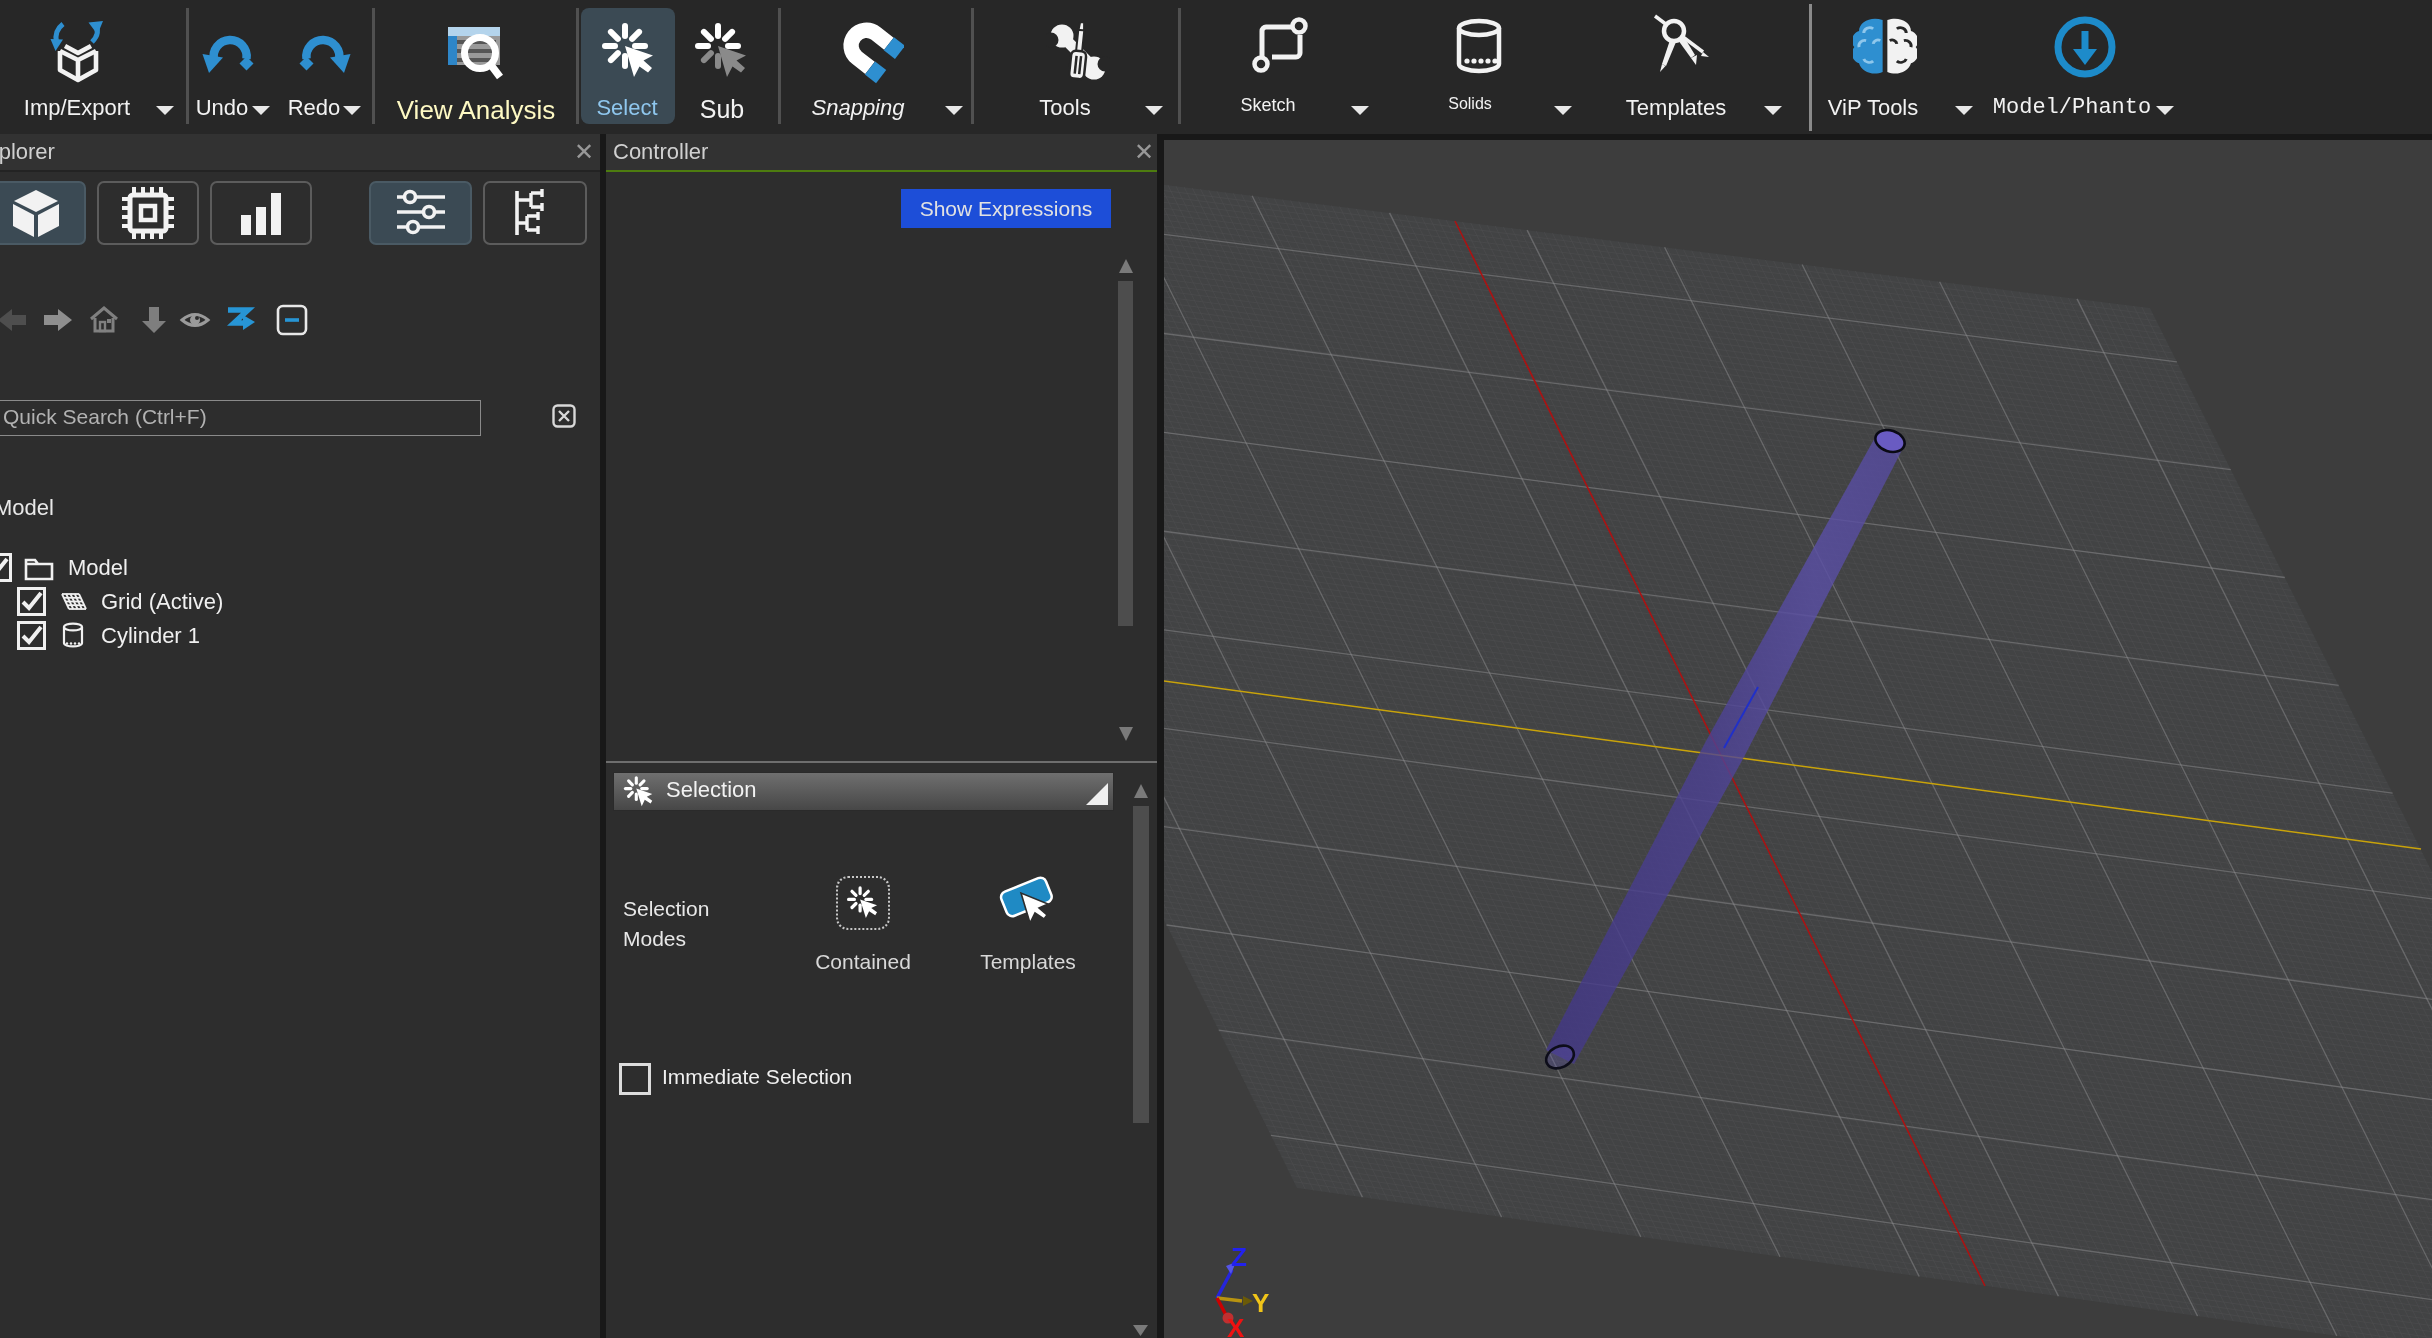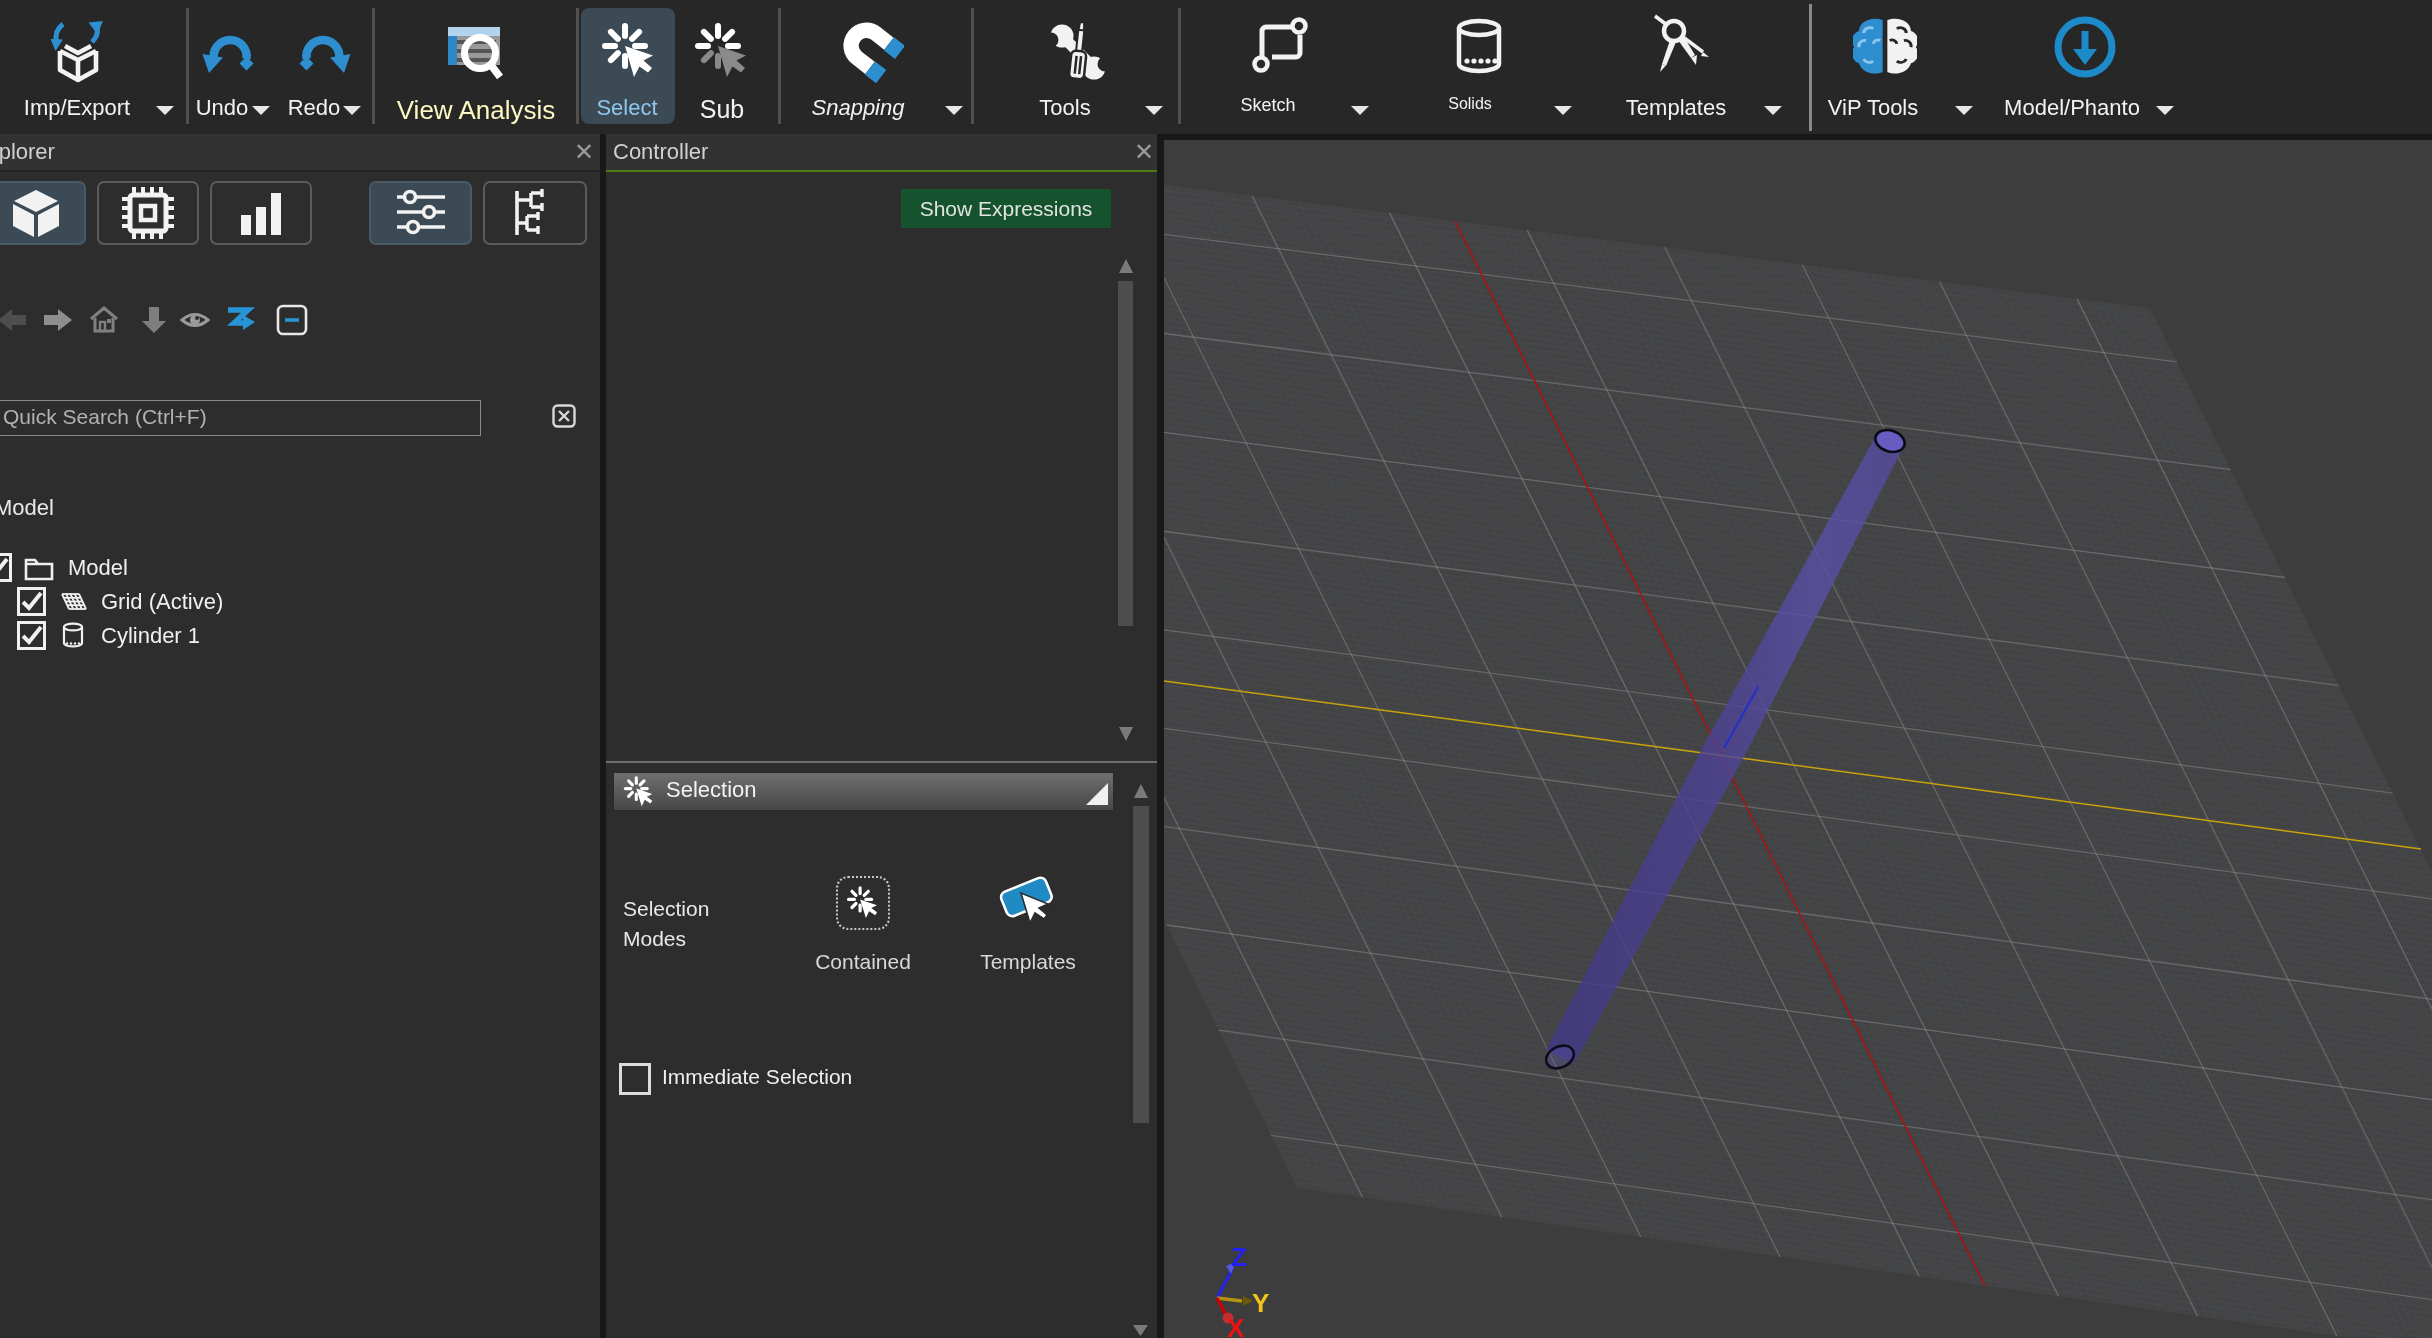--- a/index.html
+++ b/index.html
@@ -157,21 +157,21 @@
       </svg></div>
     <div style="position:absolute;left:1723px;top:95px;width:300px;text-align:center;font-size:22px;color:#f2f2f2;">ViP Tools</div>
     <div style="position:absolute;left:1954px;top:102px;"><svg width="20" height="11" viewBox="0 0 20 11">
         <path d="M1 1 L19 1 L10 10 Z" fill="#e8e8e8"></path>
       </svg></div>
     <div style="position:absolute;left:2053px;top:15px;width:64px;height:64px;"><svg width="64" height="64" viewBox="0 0 64 64" style="">
 <circle cx="32" cy="32" r="27" fill="none" stroke="#1d8bca" stroke-width="7"></circle>
 <line x1="32" y1="16" x2="32" y2="36" stroke="#1d8bca" stroke-width="7"></line>
 <path d="M20 34 L44 34 L32 50 Z" fill="#1d8bca"></path>
 </svg></div>
-    <div style="position:absolute;left:1922px;top:95px;width:300px;text-align:center;font-size:22px;color:#f2f2f2;">Model/Phanto</div>
+    <div style="position:absolute;left:1922px;top:95px;width:300px;text-align:center;font-size:22px;color:#f2f2f2;font-family:Liberation Mono, monospace;">Model/Phanto</div>
     <div style="position:absolute;left:2155px;top:102px;"><svg width="20" height="11" viewBox="0 0 20 11">
         <path d="M1 1 L19 1 L10 10 Z" fill="#e8e8e8"></path>
       </svg></div>
   </div>
 <div style="position:absolute;left:0;top:134px;width:600px;height:1204px;background:#2d2d2d;overflow:hidden;">
     <div style="position:absolute;left:0;top:0;width:600px;height:38px;background:#323232;border-bottom:2px solid #232323;">
       <div style="position:absolute;left:-27px;top:5px;font-size:22px;color:#d0d0d0;">Explorer</div>
       <div style="position:absolute;left:574px;top:4px;font-size:24px;color:#989898;">✕</div>
     </div>
     <div style="position:absolute;left:-14px;top:47px;width:100px;height:64px;background:#3b4a54;border:2px solid #4a5a64;border-radius:7px;display:flex;align-items:center;justify-content:center;">
@@ -288,21 +288,21 @@
         <circle cx="17" cy="22.5" r="1.2" fill="#f0f0f0"></circle>
         <circle cx="21" cy="22.5" r="1.2" fill="#f0f0f0"></circle>
       </svg></div>
     <div style="position:absolute;left:101px;top:489px;font-size:22px;color:#f0f0f0;">Cylinder 1</div>
   </div>
 <div style="position:absolute;left:606px;top:134px;width:551px;height:1204px;background:#2d2d2d;overflow:hidden;">
     <div style="position:absolute;left:0;top:0;width:551px;height:38px;background:#323232;border-bottom:2px solid #4d7c0f;">
       <div style="position:absolute;left:7px;top:5px;font-size:22px;color:#d0d0d0;">Controller</div>
       <div style="position:absolute;left:528px;top:4px;font-size:24px;color:#989898;">✕</div>
     </div>
-    <div style="position:absolute;left:295px;top:55px;width:210px;height:39px;background:#14532d;display:flex;align-items:center;justify-content:center;font-size:21px;color:#e2e2e2;">Show Expressions</div>
+    <div style="position:absolute;left:295px;top:55px;width:210px;height:39px;background:#1d4ed8;display:flex;align-items:center;justify-content:center;font-size:21px;color:#e2e2e2;">Show Expressions</div>
     <svg width="16" height="16" viewBox="0 0 16 16" style="position:absolute;left:512px;top:124px;">
       <polygon points="8.0,1 15,15 1,15" fill="#7a7a7a"></polygon>
     </svg>
     <div style="position:absolute;left:512px;top:147px;width:15px;height:345px;background:#4d4d4d;"></div>
     <svg width="16" height="16" viewBox="0 0 16 16" style="position:absolute;left:512px;top:592px;">
       <polygon points="1,1 15,1 8.0,15" fill="#7a7a7a"></polygon>
     </svg>
     <div style="position:absolute;left:0;top:627px;width:551px;height:2px;background:#6e6e6e;"></div>
     <div style="position:absolute;left:7px;top:638px;width:501px;height:39px;background:linear-gradient(#6f6f6f,#474747);border:1px solid #2a2a2a;">
       <div style="position:absolute;left:8px;top:2px;"><svg width="34" height="34" viewBox="0 0 34 34" style="">

